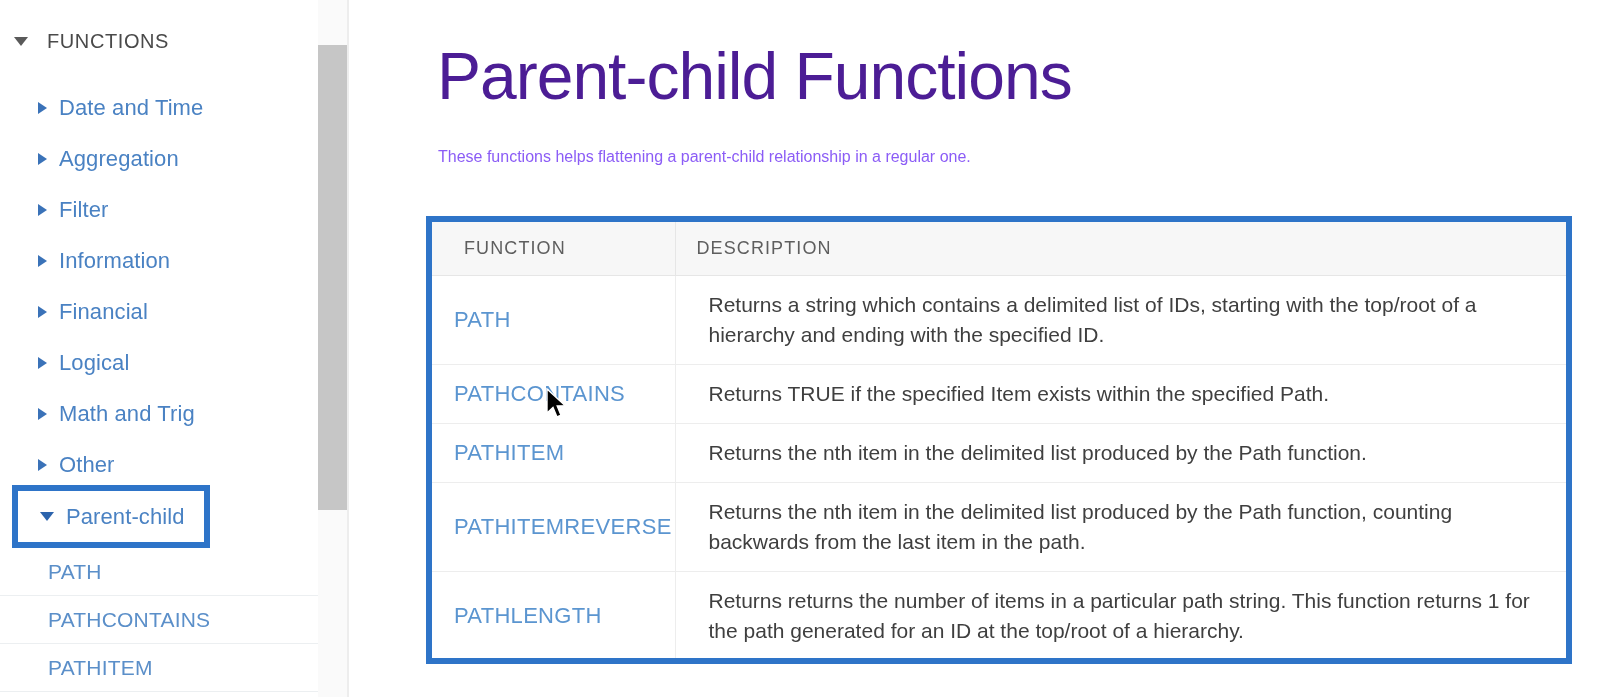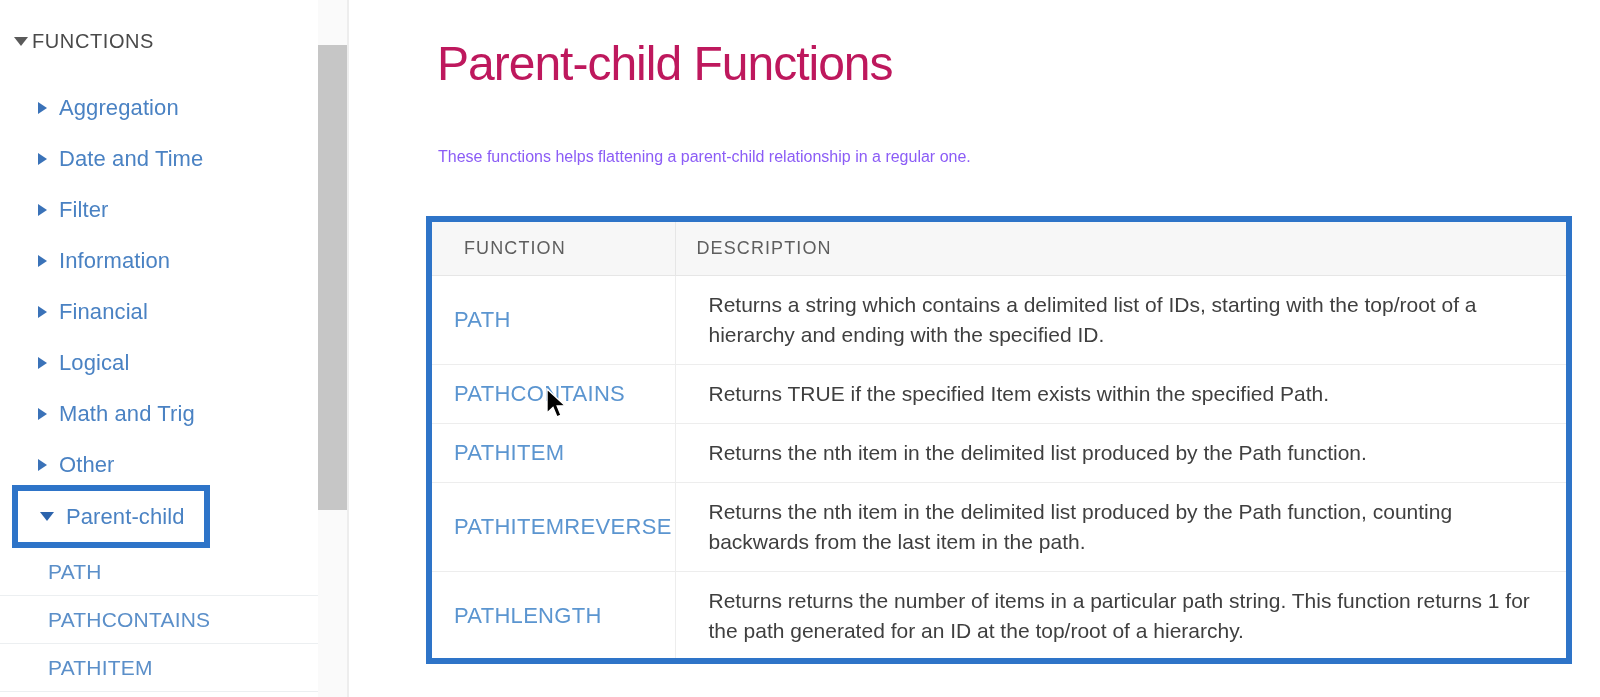--- a/index.html
+++ b/index.html
@@ -27,21 +27,21 @@
     width: 318px; height: 697px;
     background: #ffffff;
     overflow: hidden;
   }
 
   .nav-root {
     position: absolute;
     left: 14px; top: 30px;
     display: flex;
     align-items: center;
-    gap: 4px;
+    gap: 19px;
     justify-content: center;
   }
   .nav-root-label {
     font-size: 20px;
     letter-spacing: 0.6px;
     color: #4a4a4a;
     font-weight: 400;
   }
 
   .tri {
@@ -149,23 +149,23 @@
   #main {
     position: absolute;
     left: 349px; top: 0;
     width: 1251px; height: 697px;
     background: #ffffff;
   }
 
   #page-title {
     position: absolute;
     left: 88px; top: -8px;
-    font-size: 48px;
+    font-size: 66px;
     line-height: 80px;
-    color: #be185d;
+    color: #4c1d95;
     font-weight: 400;
     letter-spacing: -1px;
     white-space: nowrap;
   }
 
   #intro-text {
     position: absolute;
     left: 89px; top: 124px;
     font-size: 16px;
     line-height: 34px;
@@ -247,25 +247,25 @@
   <nav id="sidebar">
 
     <div class="nav-root">
       <span class="tri tri-down"></span>
       <span class="nav-root-label">FUNCTIONS</span>
     </div>
 
     <div class="cat-list">
       <div class="cat-item">
         <span class="tri tri-right-blue"></span>
+        <span class="cat-label">Date and Time</span>
+      </div>
+      <div class="cat-item">
+        <span class="tri tri-right-blue"></span>
         <span class="cat-label">Aggregation</span>
-      </div>
-      <div class="cat-item">
-        <span class="tri tri-right-blue"></span>
-        <span class="cat-label">Date and Time</span>
       </div>
       <div class="cat-item">
         <span class="tri tri-right-blue"></span>
         <span class="cat-label">Filter</span>
       </div>
       <div class="cat-item">
         <span class="tri tri-right-blue"></span>
         <span class="cat-label">Information</span>
       </div>
       <div class="cat-item">

